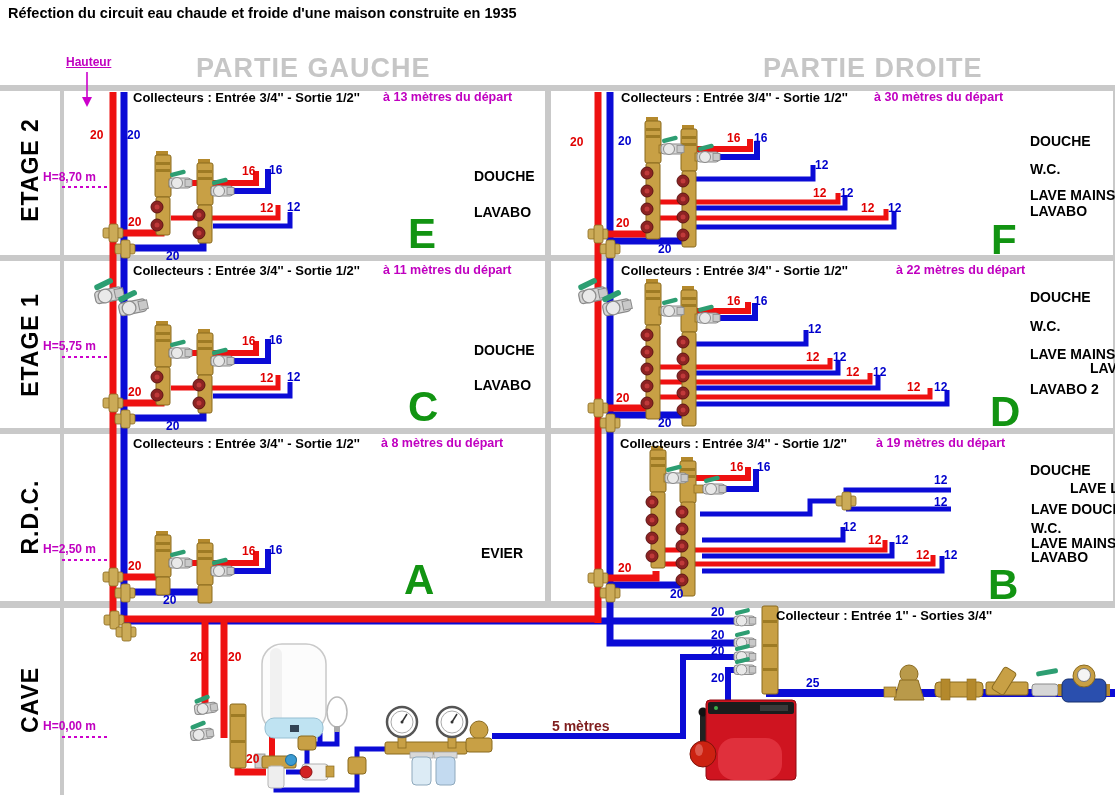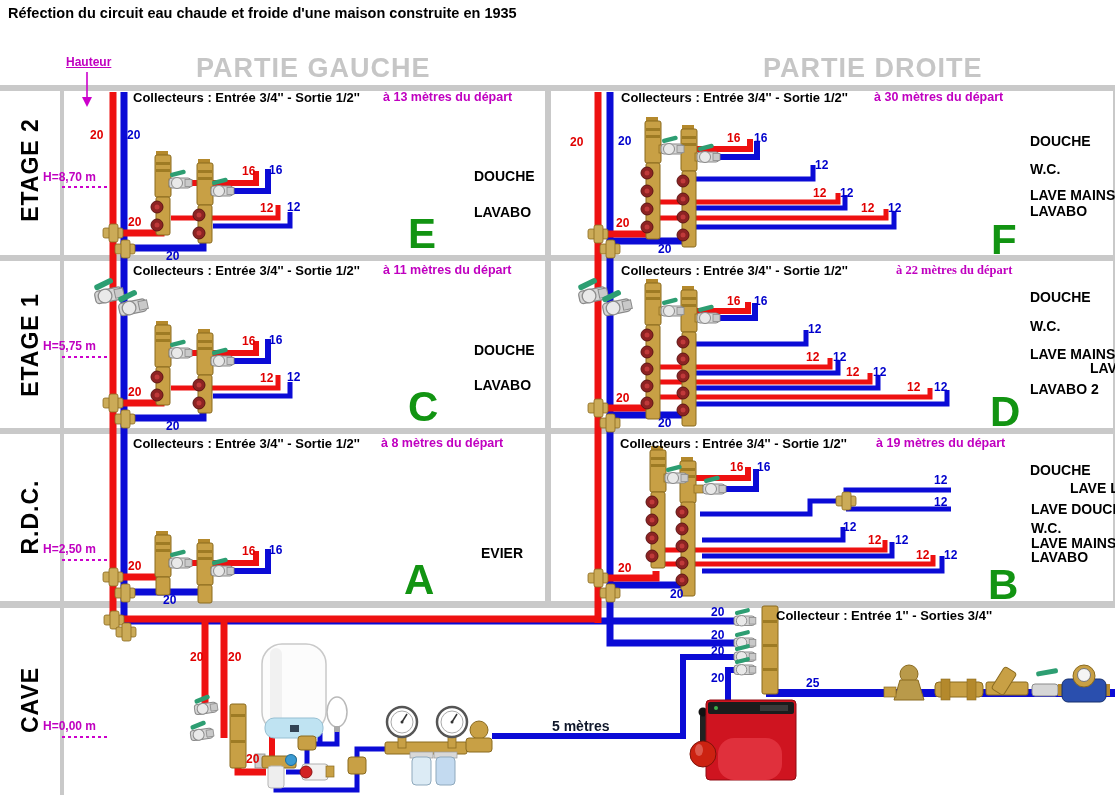--- a/index.html
+++ b/index.html
@@ -12,21 +12,21 @@
   .floor{font-size:23px;font-weight:800;color:#000;letter-spacing:1px;transform:translate(-50%,-50%) rotate(-90deg);transform-origin:center;}
   .hlabel{font-size:12px;color:#c000c0;font-weight:600;}
   .sec-h{font-size:13px;color:#000;}
   .sec-d{font-size:12.5px;color:#c000c0;}
   .letter{font-size:42px;color:#129412;font-weight:800;}
   .fixture{font-size:14px;color:#000;}
   .sz{font-size:12px;}
   .red{color:#e00000;}
   .blue{color:#0000cc;}
   .cave-col{font-size:13px;color:#000;}
-  .metres5{font-size:14px;color:#0f172a;}
+  .metres5{font-size:14px;color:#7f1d1d;}
   
   .p20{stroke-width:7;} .p16{stroke-width:6;} .p12{stroke-width:5;} .p25{stroke-width:8;}
   .bluep{stroke:#0b0bd6;fill:none;} .redp{stroke:#ee1111;fill:none;}
 </style>
 </head>
 <body>
 
 <div id="stage">
 
 <svg id="pipes" width="1119" height="799" viewBox="0 0 1119 799" xmlns="http://www.w3.org/2000/svg">
@@ -456,21 +456,21 @@
     <div class="lbl fixture" style="left: 1030px; top: 134px;">DOUCHE</div>
     <div class="lbl fixture" style="left: 1030px; top: 162px;">W.C.</div>
     <div class="lbl fixture" style="left: 1030px; top: 188px;">LAVE MAINS</div>
     <div class="lbl fixture" style="left: 1030px; top: 204px;">LAVABO</div>
     <div class="lbl sec-h" style="left: 133px; top: 264px;">Collecteurs : Entrée 3/4'' - Sortie 1/2''</div>
     <div class="lbl sec-d" style="left: 383px; top: 264px;">à 11 mètres du départ</div>
     <div class="lbl letter" style="left: 408px; top: 385px;">C</div>
     <div class="lbl fixture" style="left: 474px; top: 343px;">DOUCHE</div>
     <div class="lbl fixture" style="left: 474px; top: 378px;">LAVABO</div>
     <div class="lbl sec-h" style="left: 621px; top: 264px;">Collecteurs : Entrée 3/4'' - Sortie 1/2''</div>
-    <div class="lbl sec-d" style="left: 896px; top: 264px; font-family: Liberation Serif, serif;">à 22 mètres du départ</div>
+    <div class="lbl sec-d" style="left: 896px; top: 264px;">à 22 mètres du départ</div>
     <div class="lbl letter" style="left: 990px; top: 390px;">D</div>
     <div class="lbl fixture" style="left: 1030px; top: 290px;">DOUCHE</div>
     <div class="lbl fixture" style="left: 1030px; top: 319px;">W.C.</div>
     <div class="lbl fixture" style="left: 1030px; top: 347px;">LAVE MAINS</div>
     <div class="lbl fixture" style="left: 1090px; top: 361px;">LAVABO 1</div>
     <div class="lbl fixture" style="left: 1030px; top: 382px;">LAVABO 2</div>
     <div class="lbl sec-h" style="left: 133px; top: 437px;">Collecteurs : Entrée 3/4'' - Sortie 1/2''</div>
     <div class="lbl sec-d" style="left: 381px; top: 437px;">à 8 mètres du départ</div>
     <div class="lbl letter" style="left: 404px; top: 558px;">A</div>
     <div class="lbl fixture" style="left: 481px; top: 546px;">EVIER</div>

